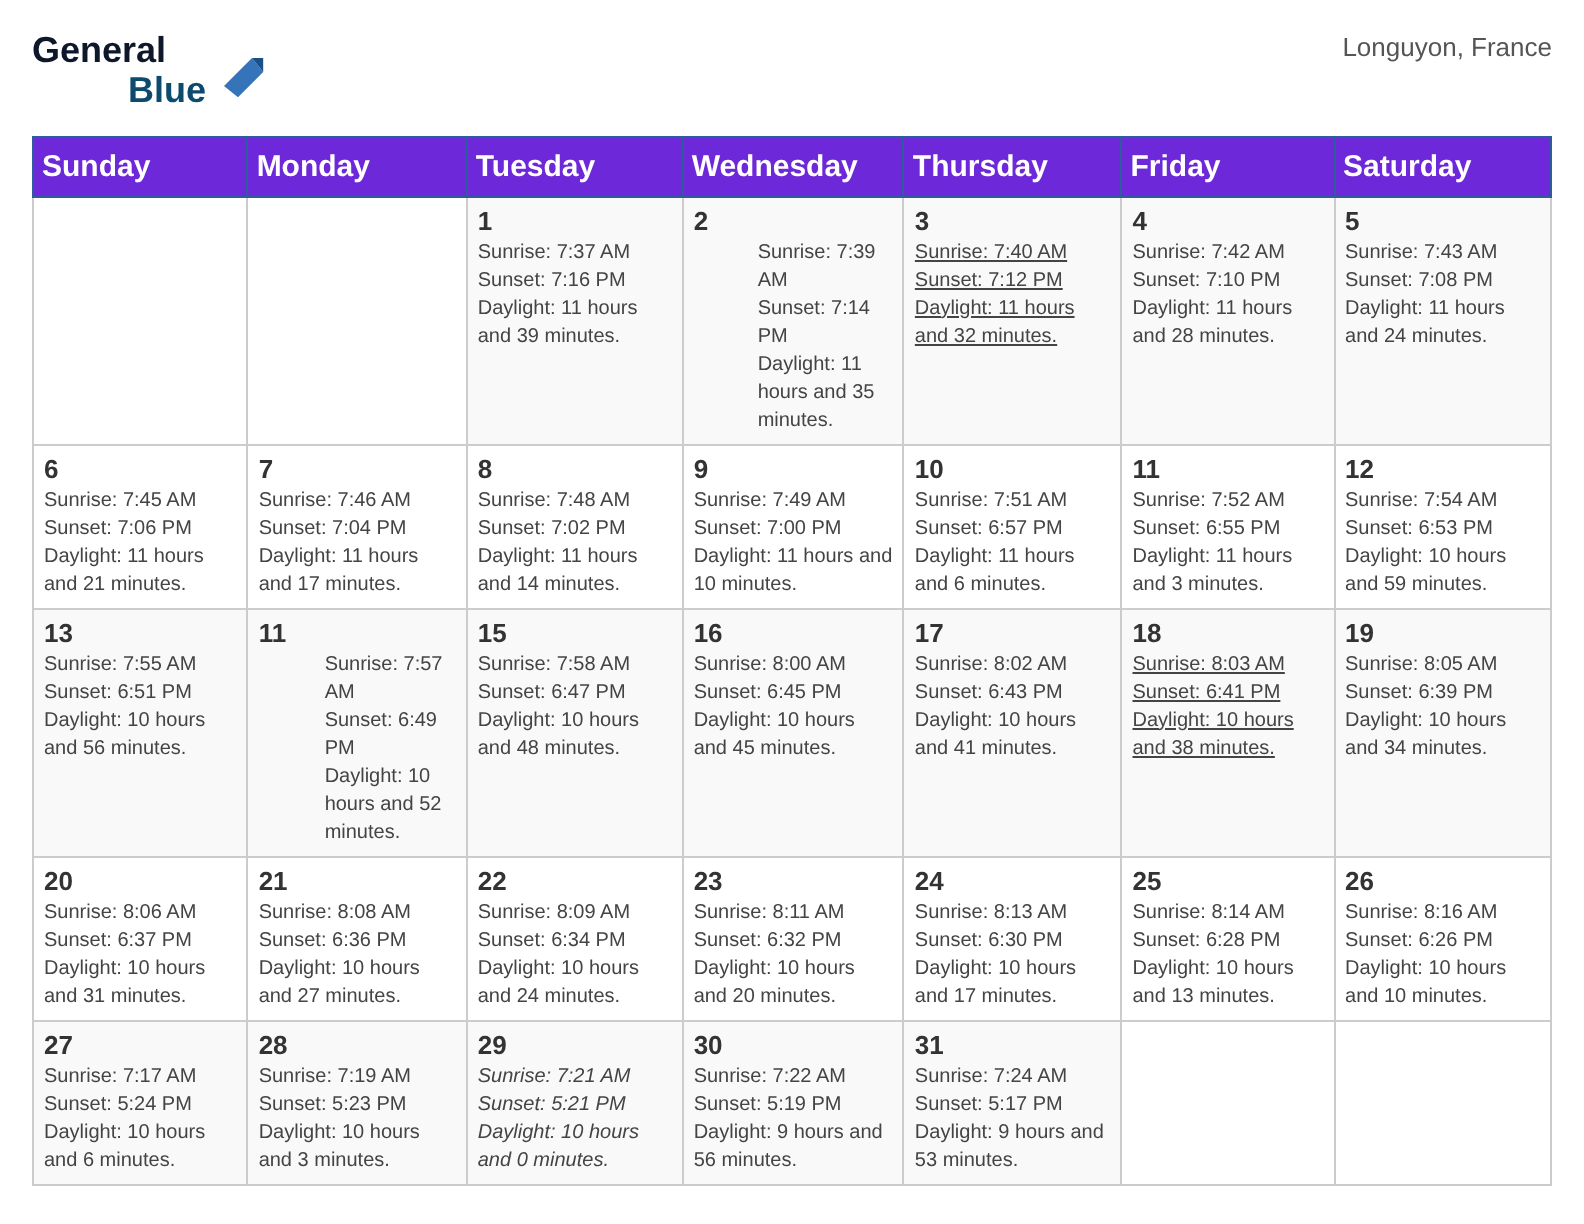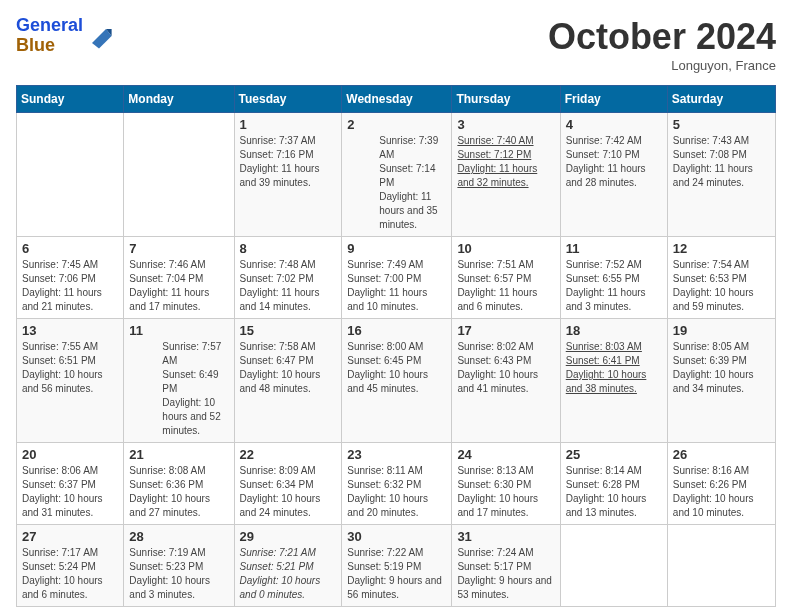--- a/index.html
+++ b/index.html
@@ -19,35 +19,35 @@
     .logo {
       display: flex;
       align-items: center;
     }
     .logo-text {
       font-size: 18px;
       font-weight: bold;
       color: #333;
       line-height: 1.1;
     }
-    .logo-text span { color: #1d4ed8; }
+    .logo-text span { color: #0f172a; }
     .logo-icon {
       width: 28px;
       height: 28px;
       margin-left: 2px;
     }
     .title-block { text-align: right; }
     .title-block h1 { font-size: 36px; font-weight: bold; color: #333; }
     .title-block h2 { font-size: 13px; font-weight: normal; color: #555; }
     .calendar { width: 100%; border-collapse: collapse; }
     .calendar thead th {
-      background-color: #0369a1;
+      background-color: #6d28d9;
       color: #fff;
       padding: 6px 4px;
-      font-size: 12px;
+      font-size: 15px;
       font-weight: bold;
       text-align: left;
       border: 1px solid #2a5d9a;
     }
     .calendar tbody td {
       border: 1px solid #ccc;
       vertical-align: top;
       padding: 4px 5px;
       width: 113px;
       min-height: 80px;
@@ -70,31 +70,30 @@
     .empty-cell { background: #fff !important; }
   </style>
 </head>
 <body>
 
 <div class="header">
   <div class="logo">
     <div>
       <div style="display:flex;align-items:center;">
         <div class="logo-text">
-          <span>General</span><br><span style="color:#a16207;">Blue</span>
+          <span>General</span><br><span style="color:#0c4a6e;margin-left:48px;">Blue</span>
         </div>
         <svg class="logo-icon" viewBox="0 0 40 40" xmlns="http://www.w3.org/2000/svg">
           <polygon points="10,30 30,10 38,20 20,38" fill="#3574b8"></polygon>
           <polygon points="30,10 38,20 38,10" fill="#1a4f8a"></polygon>
         </svg>
       </div>
     </div>
   </div>
   <div class="title-block">
-    <h1>October 2024</h1>
     <h2>Longuyon, France</h2>
   </div>
 </div>
 
 <table class="calendar">
   <thead>
     <tr id="header-row">
         <th>Sunday</th>
         <th>Monday</th>
         <th>Tuesday</th>

